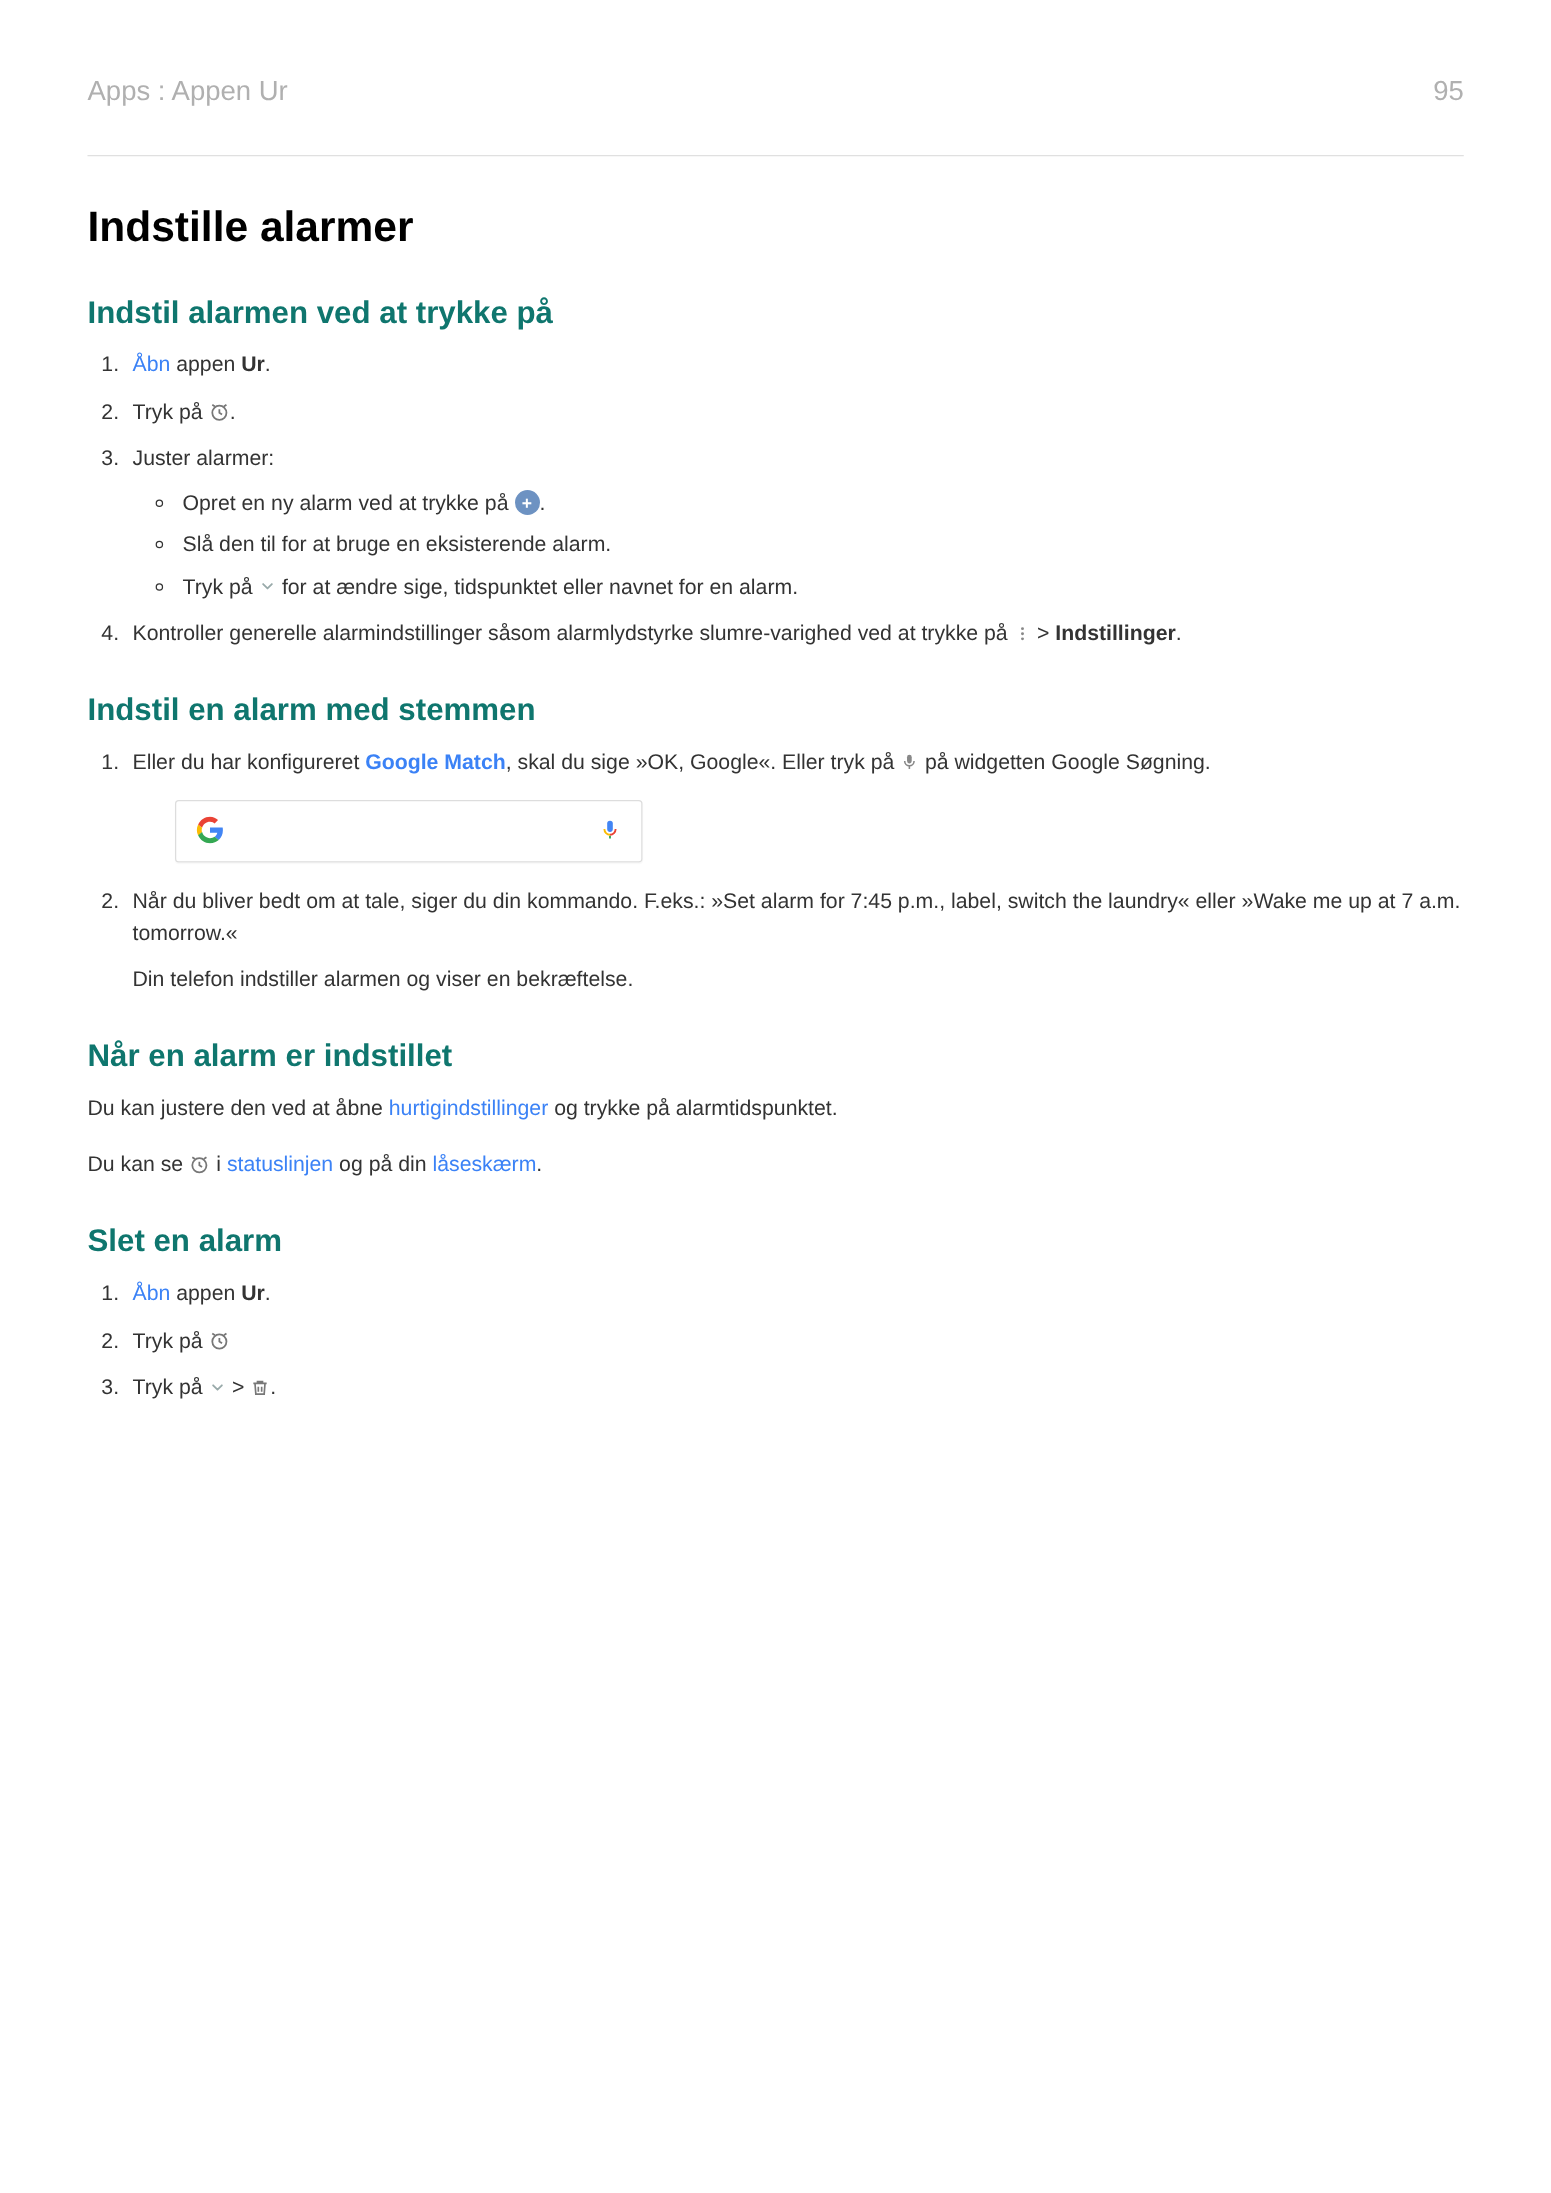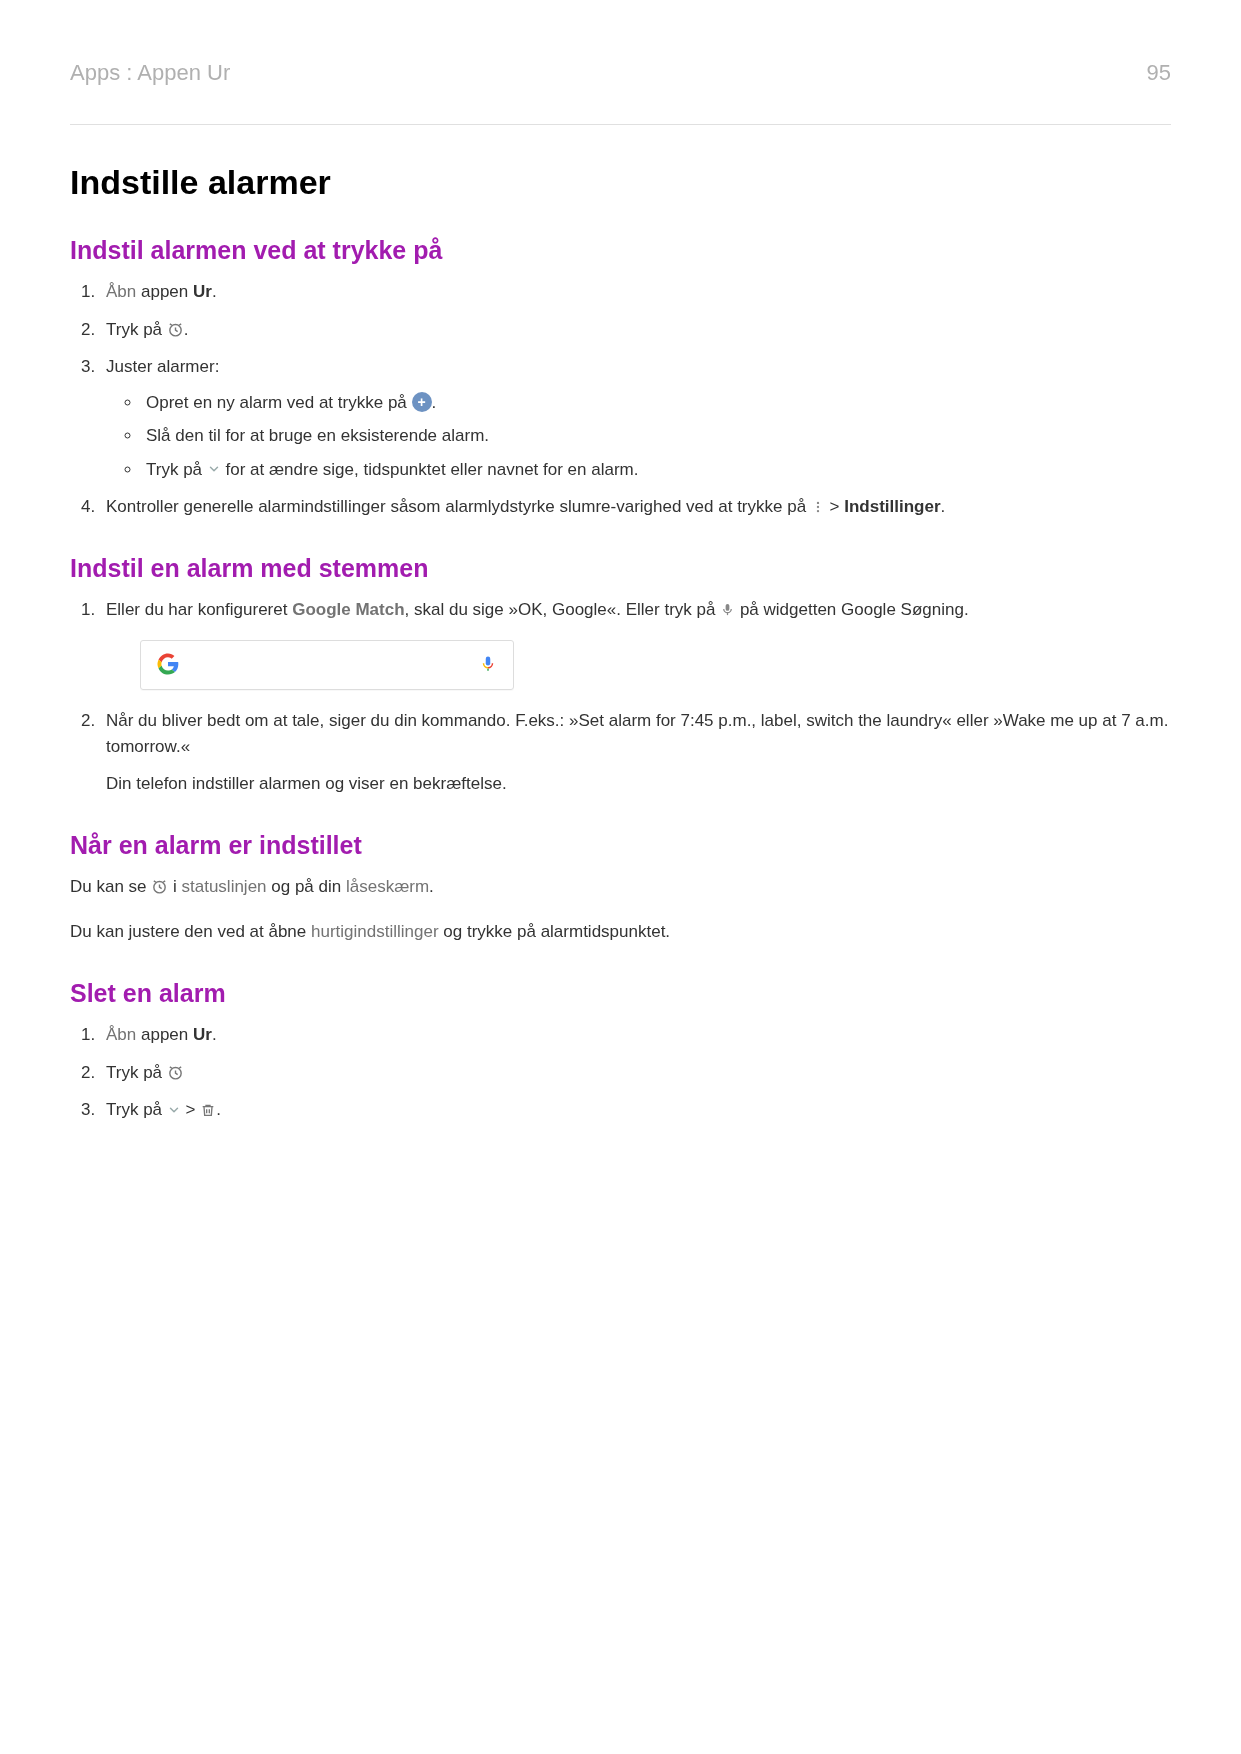--- a/index.html
+++ b/index.html
@@ -29,40 +29,40 @@
   h1 {
     font-size: 34px;
     font-weight: 700;
     margin: 0 0 28px 0;
     color: #000000;
   }
   h2 {
     font-size: 25px;
     font-weight: 700;
     margin: 34px 0 14px 0;
-    color: #a21caf;
+    color: #0f766e;
   }
   ol.steps {
     margin: 0 0 0 0;
     padding: 0 0 0 30px;
     font-size: 17px;
     line-height: 1.5;
     color: #333;
   }
   ol.steps > li {
     margin: 6px 0 12px 0;
     padding-left: 6px;
   }
   ul.sub {
     margin: 10px 0 10px 8px;
     padding-left: 28px;
     font-size: 17px;
   }
   ul.sub > li { margin: 8px 0; padding-left: 4px; }
-  a.link { color: #737373; text-decoration: none; }
+  a.link { color: #3b82f6; text-decoration: none; }
   strong.bold { font-weight: 700; }
   p.body {
     font-size: 17px;
     line-height: 1.55;
     margin: 10px 0 18px 0;
   }
   .iconbox {
     display: inline-flex;
     vertical-align: middle;
     align-items: center;
@@ -186,35 +186,35 @@
       </div>
     </li>
     <li>
       <span>Når du bliver bedt om at tale, siger du din kommando. F.eks.: »Set alarm for 7:45 p.m., label, switch the laundry« eller »Wake me up at 7 a.m. tomorrow.«</span>
       <p class="body" style="margin-top:12px;">Din telefon indstiller alarmen og viser en bekræftelse.</p>
     </li>
   </ol>
 
   <h2>Når en alarm er indstillet</h2>
   <p class="body">
+    <span>Du kan justere den ved at åbne </span><a class="link">hurtigindstillinger</a><span> og trykke på alarmtidspunktet.</span>
+  </p>
+  <p class="body">
     <span>Du kan se </span>
     <span class="iconbox">
       <svg width="17" height="17" viewBox="0 0 24 24">
           <g fill="none" stroke="#777" stroke-width="2">
             <circle cx="12" cy="13" r="8"></circle>
             <path d="M12 9v4l3 2"></path>
             <path d="M4 4l3 2M20 4l-3 2"></path>
           </g>
         </svg>
     </span>
     <span> i </span><a class="link">statuslinjen</a><span> og på din </span><a class="link">låseskærm</a><span>.</span>
   </p>
-  <p class="body">
-    <span>Du kan justere den ved at åbne </span><a class="link">hurtigindstillinger</a><span> og trykke på alarmtidspunktet.</span>
-  </p>
 
   <h2>Slet en alarm</h2>
   <ol class="steps">
     <li>
       <a class="link">Åbn</a><span> appen </span><strong class="bold">Ur</strong><span>.</span>
     </li>
     <li>
       <span>Tryk på </span>
       <span class="iconbox">
         <svg width="17" height="17" viewBox="0 0 24 24">

